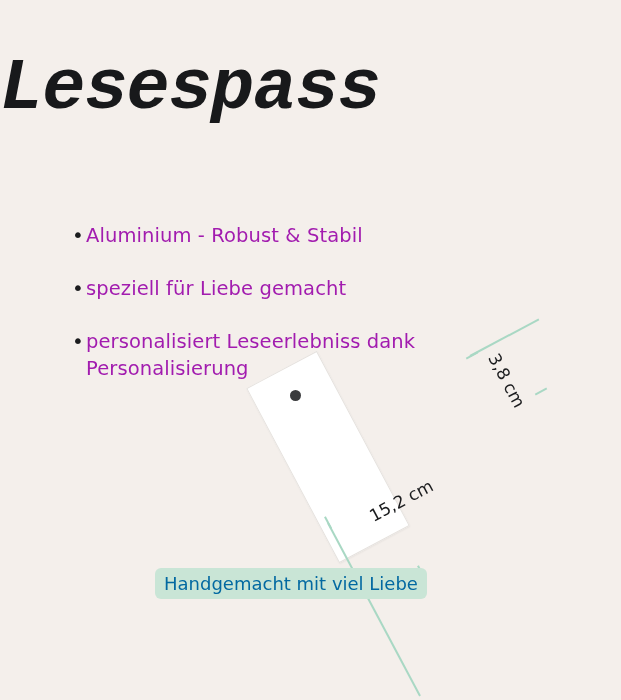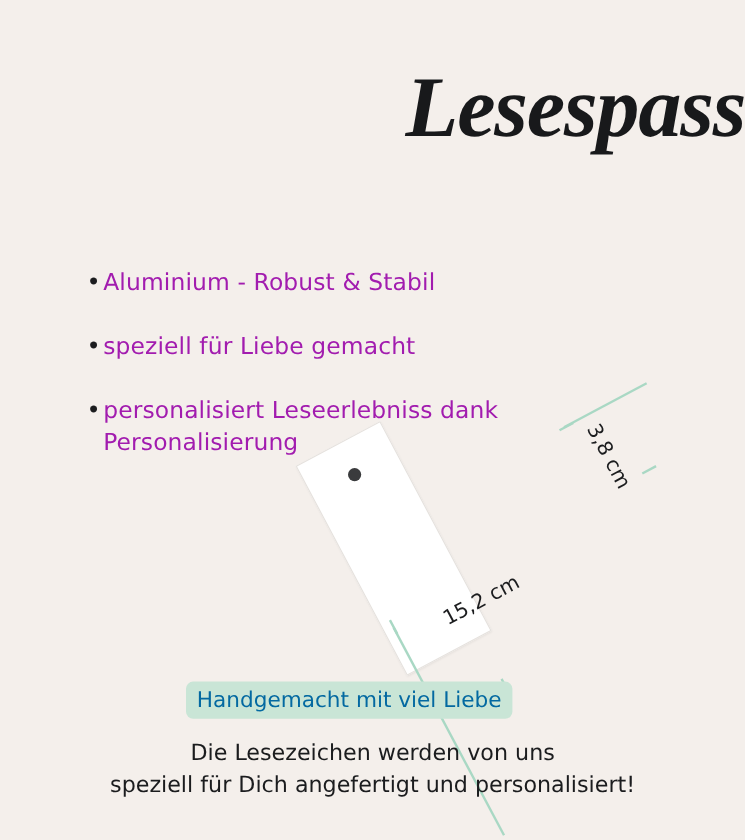--- a/index.html
+++ b/index.html
@@ -20,22 +20,22 @@
     height: 700px;
     background: #f4efeb;
   }
 
   
   .title {
     position: absolute;
     top: 44px;
     left: 0;
     width: 621px;
-    text-align: right;
-    font-family: Liberation Serif, serif;
+    text-align: left;
+    font-family: Liberation Mono, monospace;
     font-size: 72px;
     font-style: italic;
     font-weight: 700;
     color: #18191b;
     letter-spacing: -1px;
     line-height: 1.25;
     white-space: nowrap;
   }
 
   
@@ -225,18 +225,14 @@
       <div class="dim-tick tick-d"></div>
 
       <div class="dim-label label-width">3,8 cm</div>
       <div class="dim-label label-length">15,2 cm</div>
     </div>
   </div>
 
   <div class="badge"></div>
   <div class="badge-text">Handgemacht mit viel Liebe</div>
 
-  <div class="footer">
-    <div>Die Lesezeichen werden von uns</div>
-    <div>speziell für Dich angefertigt und personalisiert!</div>
-  </div>
 
 </div>
 
 </body></html>

